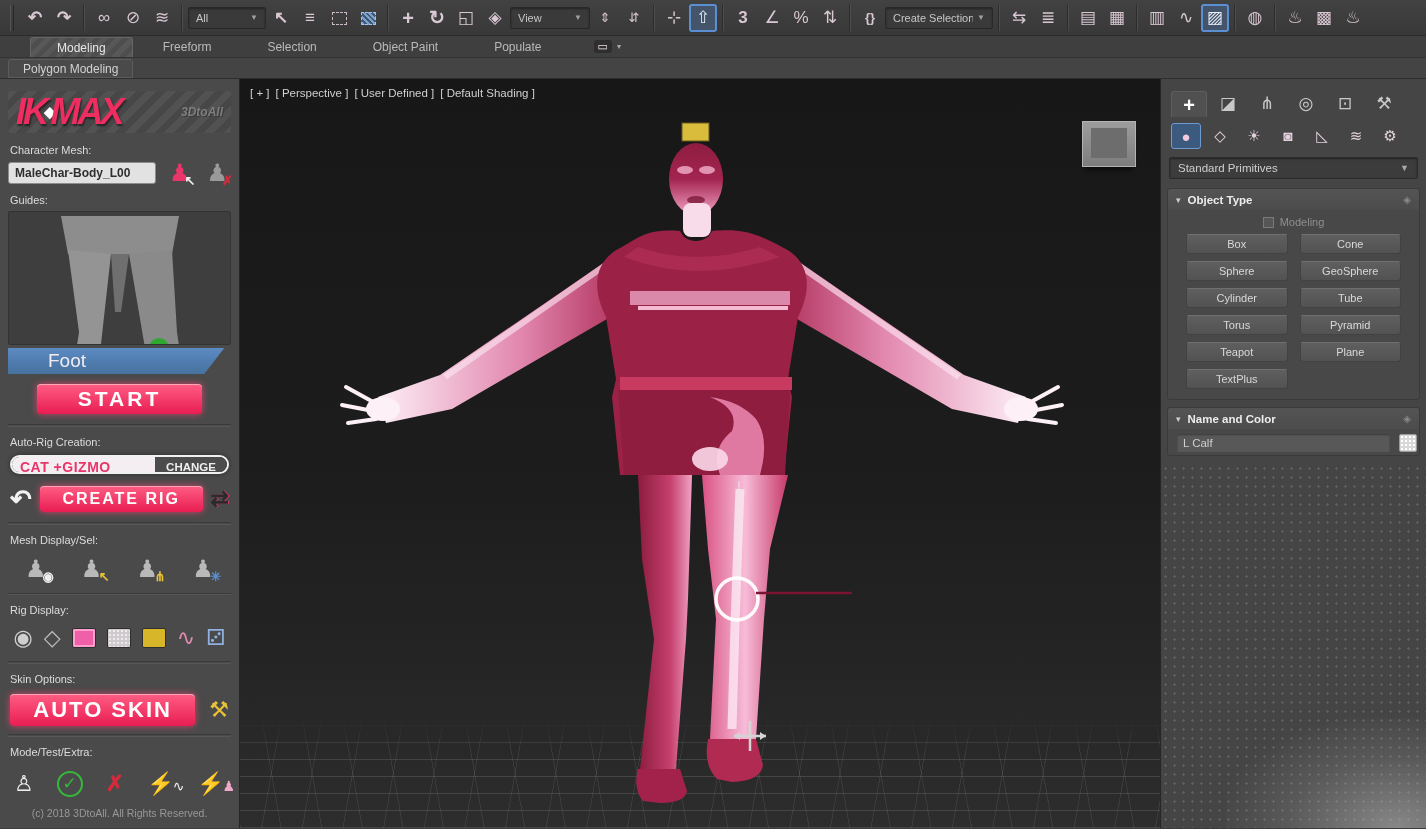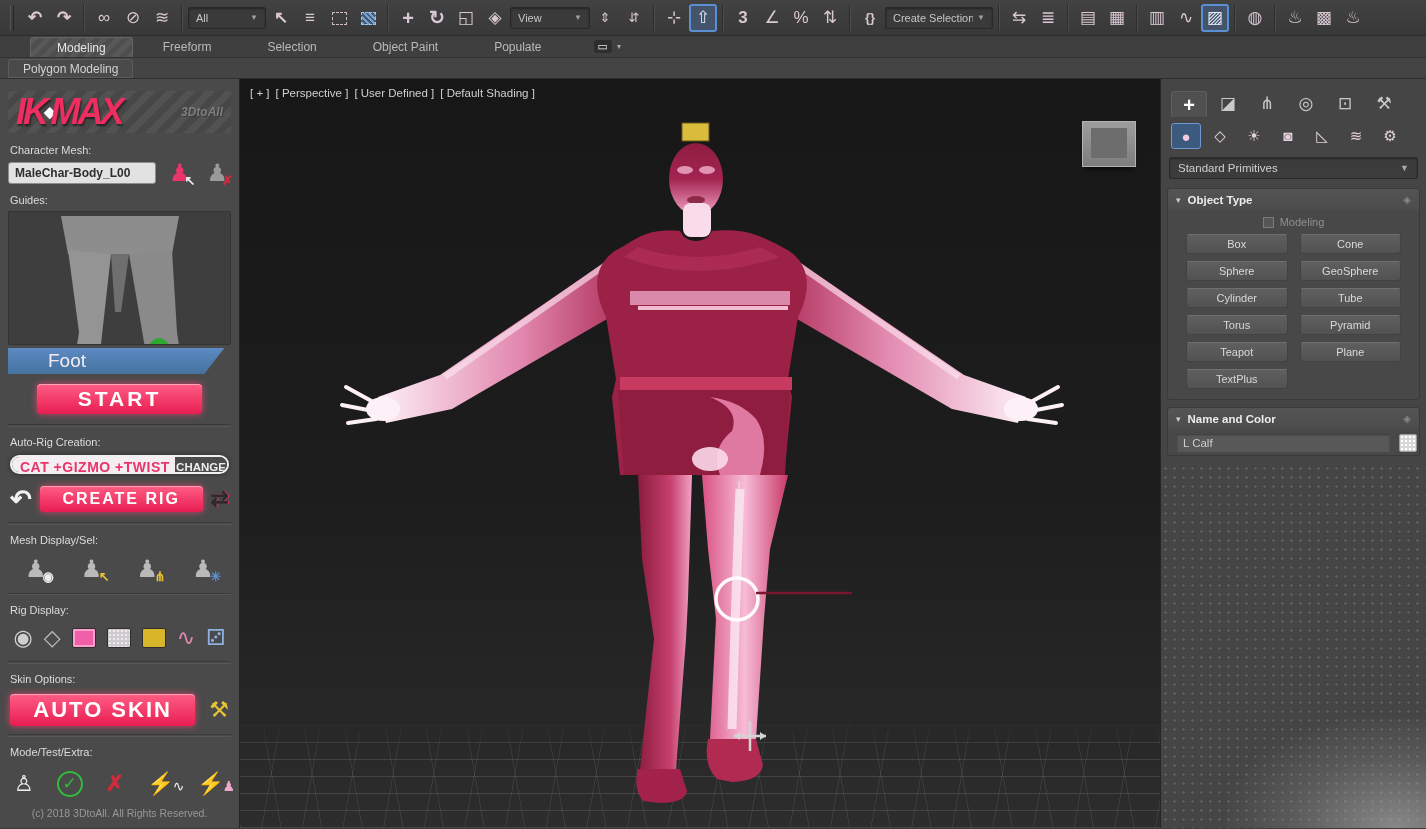--- a/index.html
+++ b/index.html
@@ -61,21 +61,21 @@
   .guide-img { height:176px; background:#3e3e3e; border:1px solid #333; border-radius:2px; margin-top:2px; overflow:hidden; }
   .foot-bar { height:27px; margin:3px 0 0 0; background:linear-gradient(#5c8ac2,#46729f); color:#f2ecf1; font-size:19px;
     line-height:26px; padding-left:40px; clip-path:polygon(0 0,97% 0,88% 100%,0 100%); cursor:pointer; }
   .pink-btn { background:linear-gradient(#ff5d83,#e81d52); color:#fff; font-weight:bold; text-align:center;
     border-radius:4px; box-shadow:0 0 7px rgba(255,70,120,.75), inset 0 1px 0 rgba(255,255,255,.45); cursor:pointer; }
   .start-btn { width:165px; height:30px; margin:10px auto 2px auto; font-size:21px; letter-spacing:3px; line-height:30px; }
   .rig-pill { display:flex; height:24px; border:2px solid #f0f0f0; border-radius:12px; overflow:hidden;
     box-shadow:0 0 5px rgba(0,0,0,.4); cursor:pointer; margin:4px 2px; }
   .rig-pill .type { flex:1; background:#f4eef2; color:#e8356a; font-weight:bold; font-size:14px; line-height:20px;
     padding-left:8px; letter-spacing:.5px; }
-  .rig-pill .change { width:52px; background:#4c4c4c; color:#eee; font-weight:bold; font-size:11.5px; line-height:20px; text-align:center; }
+  .rig-pill .change { width:72px; background:#4c4c4c; color:#eee; font-weight:bold; font-size:11.5px; line-height:20px; text-align:center; }
   .createrig-row { display:flex; align-items:center; margin:8px 2px 2px 2px; gap:8px; }
   .undo-glyph { font-size:26px; font-weight:bold; color:#f2f2f2; cursor:pointer; line-height:26px; }
   .createrig-btn { flex:1; height:26px; font-size:16px; letter-spacing:2px; line-height:26px; }
   .mirror-glyph { font-size:22px; font-weight:bold; color:#2b2b2b; text-shadow:1px 0 0 #e8356a; cursor:pointer; }
   .icon-row { display:flex; justify-content:space-around; align-items:center; margin:6px 0 2px 0; }
   .swatch { width:24px; height:20px; border:1px solid #2e2e2e; border-radius:2px; cursor:pointer; display:inline-block; }
   .sw-pink { background:#f060a8; box-shadow:inset 0 0 0 2px #ff9fce; }
   .sw-white { background:#cfcacd; background-image:radial-gradient(#efeaee 1px, transparent 1px); background-size:4px 4px; }
   .sw-yellow { background:#d8b62a; }
   .big-glyph { font-size:22px; cursor:pointer; line-height:26px; }

